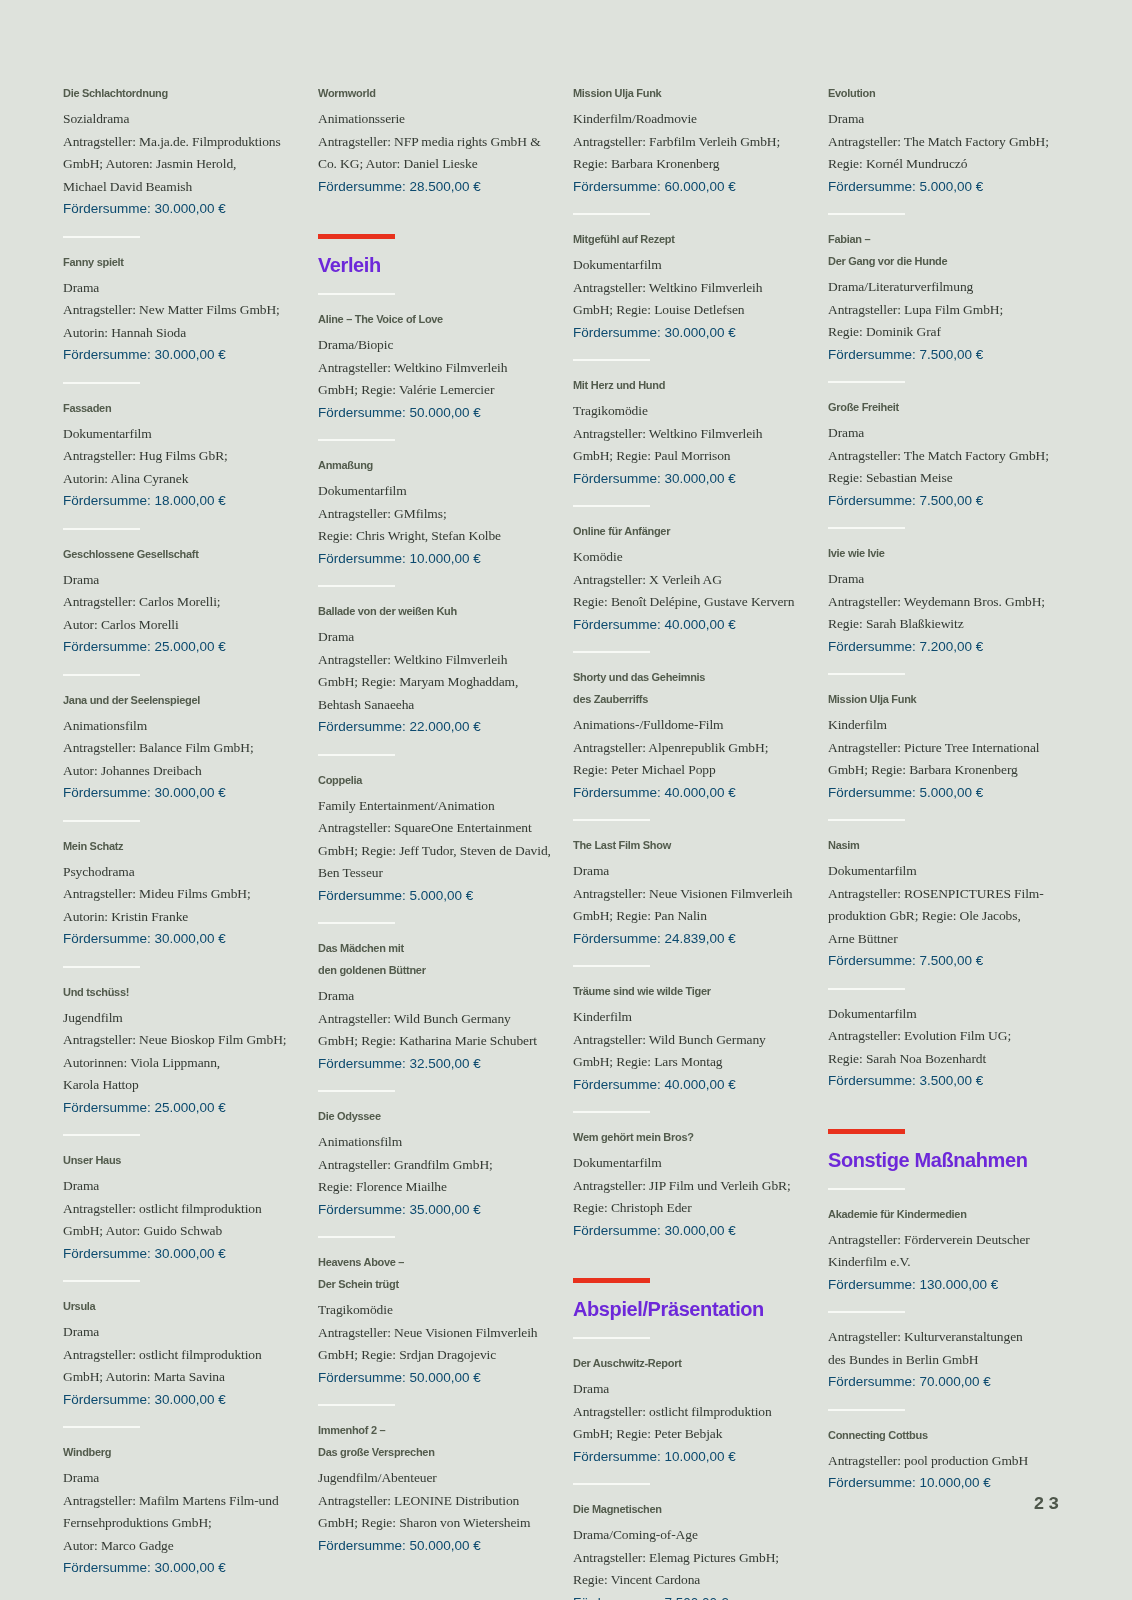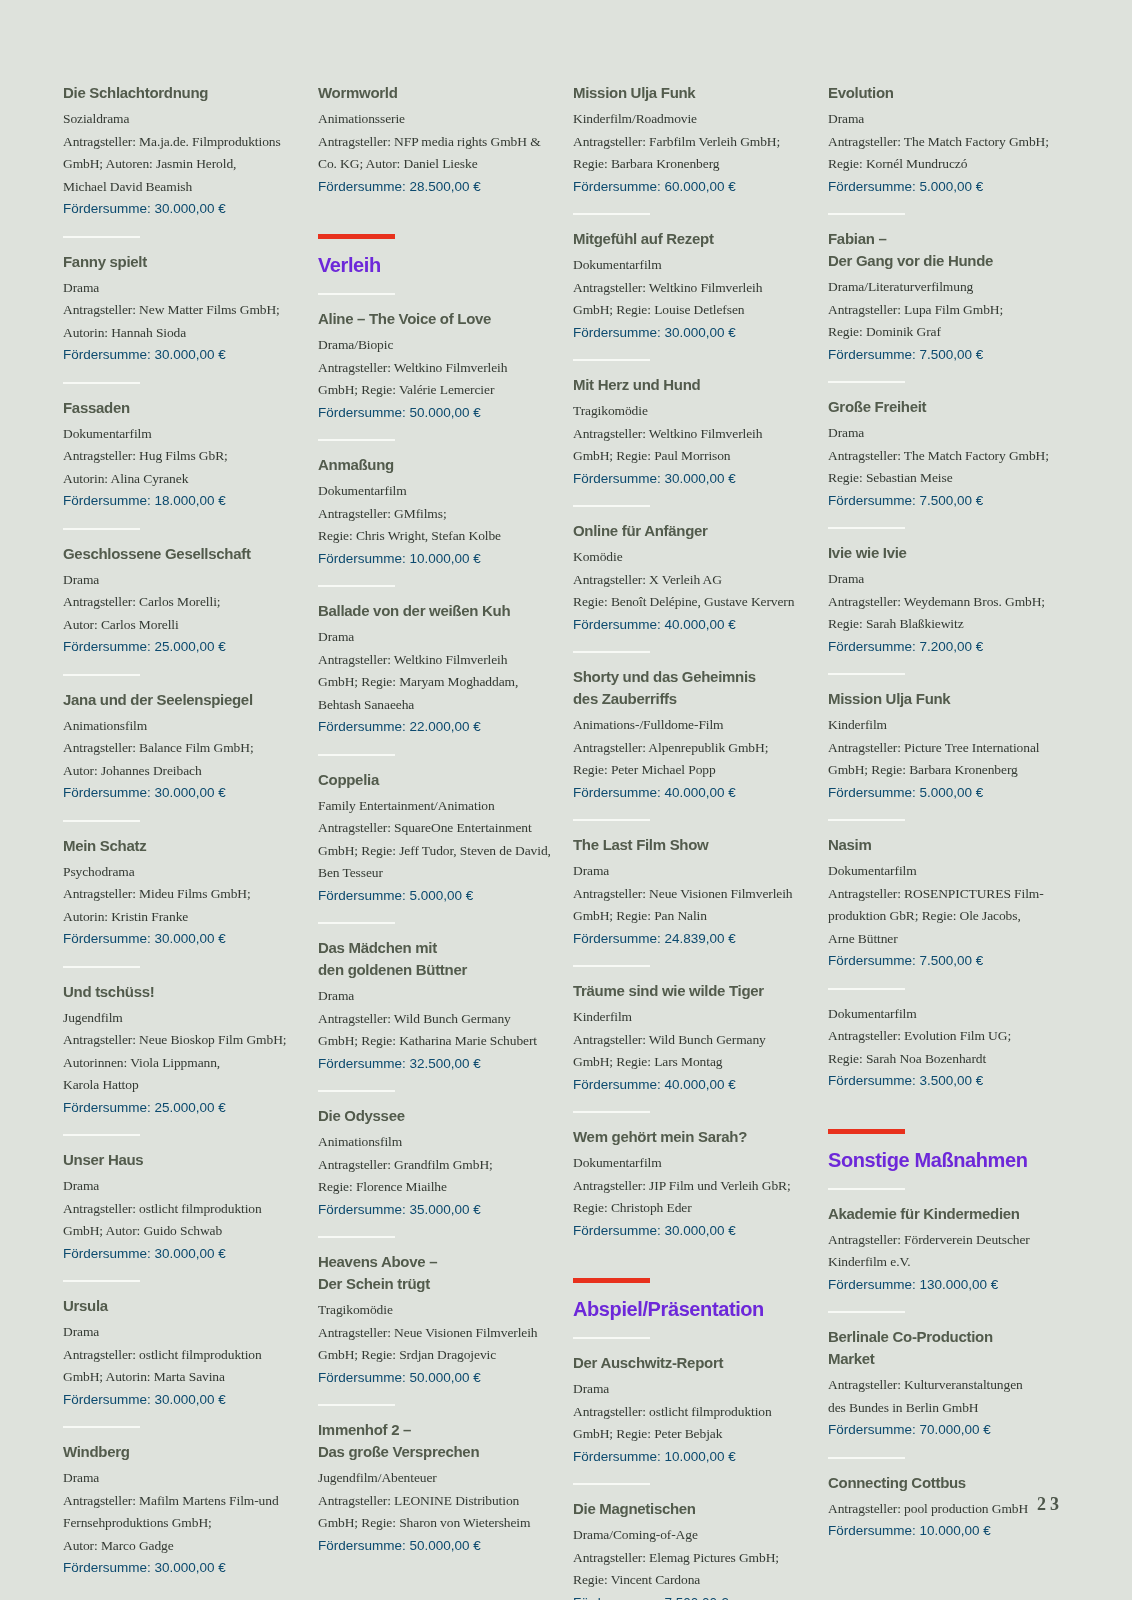--- a/index.html
+++ b/index.html
@@ -24,21 +24,21 @@
   }
   .column {
     width: 233px;
     flex: 0 0 233px;
   }
   .entry { margin: 0; }
   .entry-title {
     margin: 0 0 4px 0;
     font-family: "Liberation Sans", sans-serif;
     font-weight: bold;
-    font-size: 15px;
+    font-size: 11px;
     line-height: 22px;
     letter-spacing: -0.3px;
     color: #525b4c;
   }
   .title-line { white-space: nowrap; }
   .genre, .detail-line {
     margin: 0;
     font-family: "Liberation Serif", serif;
     font-size: 13.5px;
     line-height: 22.5px;
@@ -73,21 +73,21 @@
     font-size: 20px;
     line-height: 26px;
     letter-spacing: -0.4px;
     color: #6d28d9;
     white-space: nowrap;
   }
   .page-number {
     position: absolute;
     top: 1494px;
     right: 69px;
-    font-family: Liberation Serif, serif;
+    font-family: Liberation Mono, monospace;
     font-weight: bold;
     font-size: 18px;
     letter-spacing: 4px;
     color: #4d564a;
   }
 </style>
 </head>
 <body>
 
 <div class="page">
@@ -361,21 +361,21 @@
             <div class="title-line">Träume sind wie wilde Tiger</div>
           </h3>
           <p class="genre">Kinderfilm</p>
           <p class="detail-line">Antragsteller: Wild Bunch Germany</p>
           <p class="detail-line">GmbH; Regie: Lars Montag</p>
           <p class="funding-line"><span>Fördersumme: </span><span>40.000,00 €</span></p>
         </article>
         <div class="divider"></div>
         <article class="entry">
           <h3 class="entry-title">
-            <div class="title-line">Wem gehört mein Sarah?</div>
+            <div class="title-line">Wem gehört mein Bros?</div>
           </h3>
           <p class="genre">Dokumentarfilm</p>
           <p class="detail-line">Antragsteller: JIP Film und Verleih GbR;</p>
           <p class="detail-line">Regie: Christoph Eder</p>
           <p class="funding-line"><span>Fördersumme: </span><span>30.000,00 €</span></p>
         </article>
         <div class="section-rule"></div>
         <h2 class="section-heading">Abspiel/Präsentation</h2>
         <div class="divider"></div>
         <article class="entry">
@@ -473,24 +473,20 @@
         <article class="entry">
           <h3 class="entry-title">
             <div class="title-line">Akademie für Kindermedien</div>
           </h3>
           <p class="detail-line">Antragsteller: Förderverein Deutscher</p>
           <p class="detail-line">Kinderfilm e.V.</p>
           <p class="funding-line"><span>Fördersumme: </span><span>130.000,00 €</span></p>
         </article>
         <div class="divider"></div>
         <article class="entry">
-          <h3 class="entry-title">
-            <div class="title-line">Berlinale Co-Production</div>
-            <div class="title-line">Market</div>
-          </h3>
           <p class="detail-line">Antragsteller: Kulturveranstaltungen</p>
           <p class="detail-line">des Bundes in Berlin GmbH</p>
           <p class="funding-line"><span>Fördersumme: </span><span>70.000,00 €</span></p>
         </article>
         <div class="divider"></div>
         <article class="entry">
           <h3 class="entry-title">
             <div class="title-line">Connecting Cottbus</div>
           </h3>
           <p class="detail-line">Antragsteller: pool production GmbH</p>

